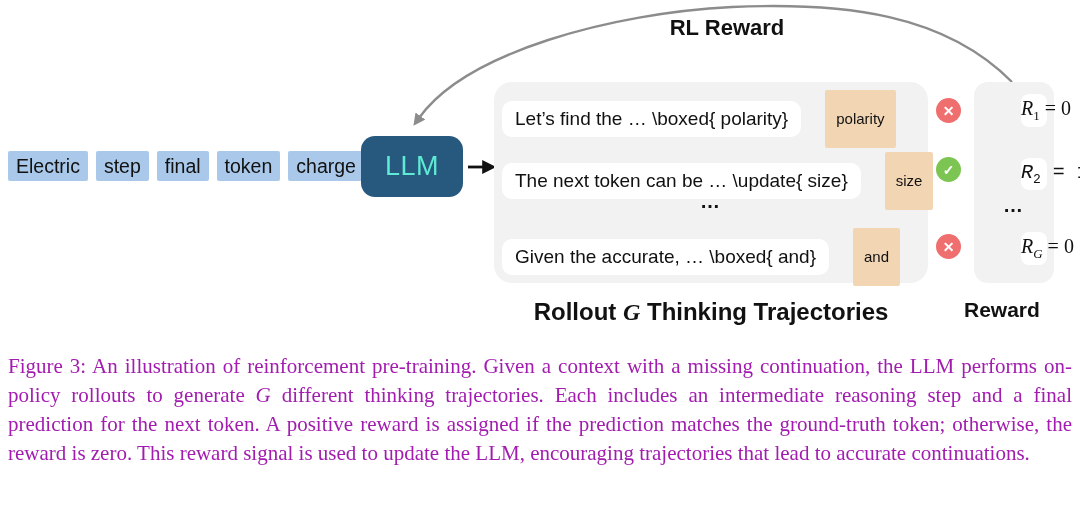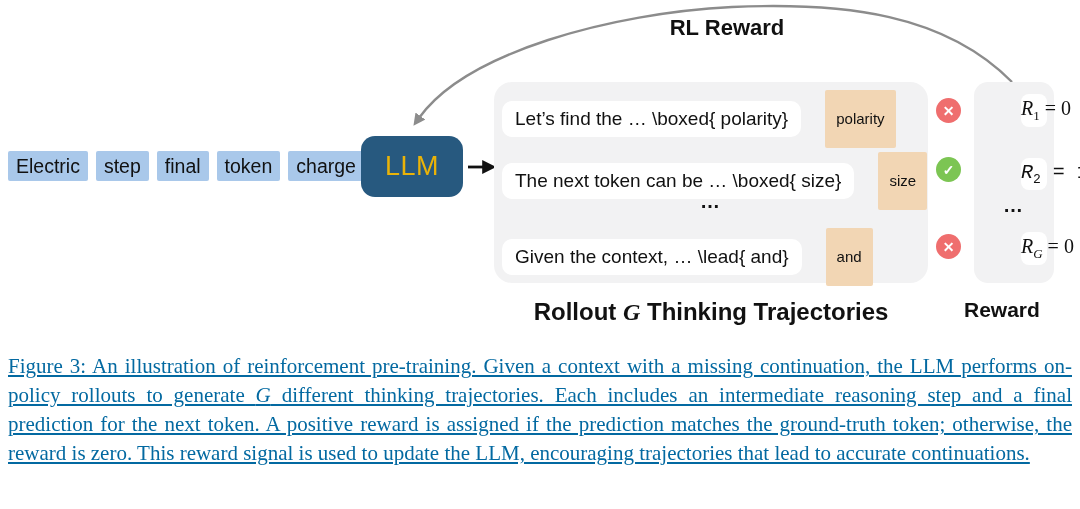--- a/index.html
+++ b/index.html
@@ -14,21 +14,21 @@
   #mBlack path { fill:#111; }
 
   .rl-label { position:absolute; left:632px; top:15px; width:190px; text-align:center;
     font-weight:bold; font-size:22px; }
 
   .tokens { position:absolute; left:8px; top:151px; display:flex; gap:8px; }
   .token { background:var(--token-bg); padding:0 8px; height:30px; line-height:30px;
     font-size:19.5px; border-radius:2px; white-space:nowrap; }
 
   .llm { position:absolute; left:361px; top:136px; width:102px; height:61px;
-    background:var(--llm-bg); border-radius:14px; color:#eab308; font-size:27px;
+    background:var(--llm-bg); border-radius:14px; color:#5eead4; font-size:27px;
     display:flex; align-items:center; justify-content:center; letter-spacing:0.5px; }
 
   .rollout { position:absolute; left:494px; top:82px; width:434px; height:201px;
     background:var(--panel-bg); border-radius:18px; }
   .trow { position:absolute; left:8px; display:flex; align-items:center; gap:24px; }
   .trow1 { top:8px; } .trow2 { top:70px; } .trow3 { top:146px; }
   .tpill { background:#ffffff; border-radius:10px; padding:5px 13px; font-size:19px;
     line-height:26px; white-space:nowrap; }
   .ttag { background:var(--tag-bg); padding:18px 11px; font-size:15px; line-height:22px;
     border-radius:2px; white-space:nowrap; }
@@ -55,21 +55,21 @@
     font-size:20px; font-weight:bold; letter-spacing:2px; }
 
   .rollout-label { position:absolute; left:494px; top:298px; width:434px; text-align:center;
     font-weight:bold; font-size:24px; }
   .reward-label { position:absolute; left:964px; top:298px; width:100px; text-align:left;
     font-weight:bold; font-size:21px; }
   .mathg { font-family:"Liberation Serif", serif; font-style:italic; }
 
   .caption { position:absolute; left:8px; top:352px; width:1064px;
     font-family:"Liberation Serif", serif; font-size:21px; line-height:29px;
-    text-align:justify; color:#0369a1;text-decoration:underline; }
+    text-align:justify; color:#a21caf; }
   .caption i { font-family:"Liberation Serif", serif; }
 </style>
 </head>
 <body>
 
 <svg class="overlay" viewBox="0 0 1080 350">
   <defs>
     <marker id="mGray" markerWidth="6" markerHeight="6" refX="1" refY="2.5" orient="auto" markerUnits="strokeWidth">
       <path d="M0,0 L5,2.5 L0,5 Z"></path>
     </marker>
@@ -93,26 +93,26 @@
 </div>
 
 <div class="llm">LLM</div>
 
 <div class="rollout">
   <div class="trow trow1">
     <span class="tpill">Let’s find the … \boxed{ polarity}</span>
     <span class="ttag">polarity</span>
   </div>
   <div class="trow trow2">
-    <span class="tpill">The next token can be … \boxed{ size}</span>
+    <span class="tpill">The next token can be … \update{ size}</span>
     <span class="ttag">size</span>
   </div>
   <div class="tdots">…</div>
   <div class="trow trow3">
-    <span class="tpill">Given the context, … \lead{ and}</span>
+    <span class="tpill">Given the accurate, … \boxed{ and}</span>
     <span class="ttag">and</span>
   </div>
 </div>
 
 <div class="status s1">✕</div>
 <div class="status s2">✓</div>
 <div class="status s3">✕</div>
 
 <div class="reward">
   <div class="rpill rp1"><span class="rvar">R</span><sub>1</sub><span> = 0</span></div>

